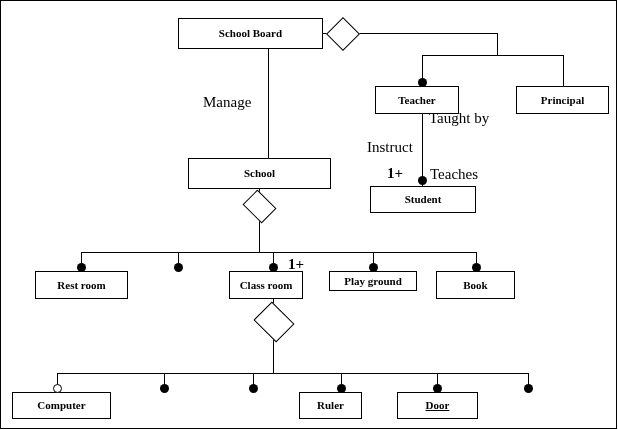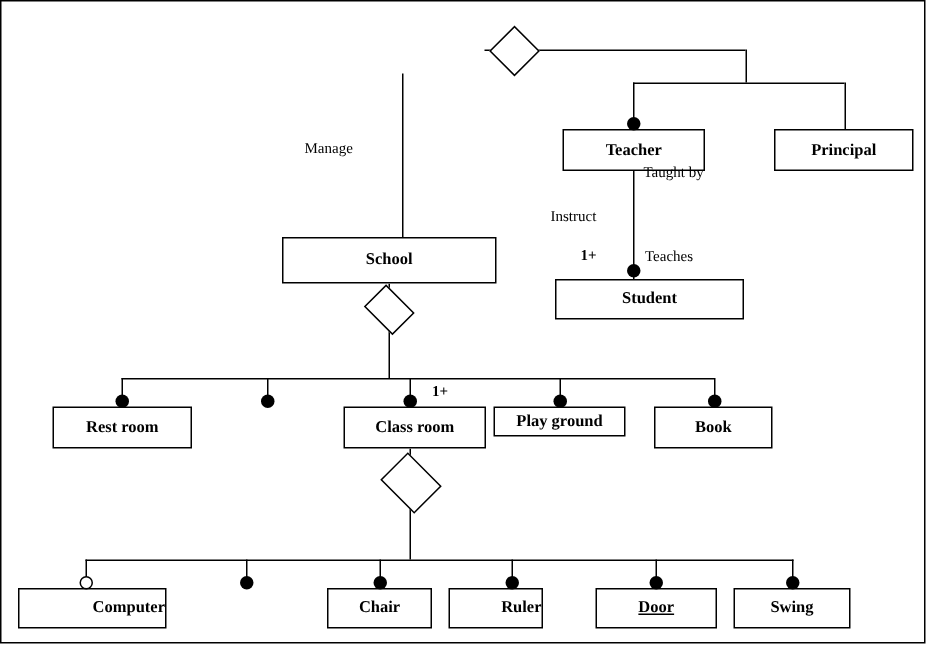--- a/index.html
+++ b/index.html
@@ -34,21 +34,21 @@
     justify-content: center;
     font-weight: bold;
     font-size: 11px;
     color: #000000;
     text-align: center;
     line-height: 1.1;
     z-index: 4;
   }
   .lbl {
     position: absolute;
-    font-size: 10px;
+    font-size: 15px;
     color: #000000;
     white-space: nowrap;
     z-index: 5;
     background: transparent;
   }
   .lbl.bold {
     font-weight: bold;
   }
   .ln {
     position: absolute;
@@ -130,58 +130,55 @@
   <div class="dot" style="left:269px; top:263px;"></div>
   <div class="dot" style="left:369px; top:263px;"></div>
   <div class="dot" style="left:472px; top:263px;"></div>
   <div class="circ" style="left:53px; top:384px;"></div>
   <div class="dot" style="left:160px; top:384px;"></div>
   <div class="dot" style="left:249px; top:384px;"></div>
   <div class="dot" style="left:337px; top:384px;"></div>
   <div class="dot" style="left:433px; top:384px;"></div>
   <div class="dot" style="left:524px; top:384px;"></div>
 
-  <div class="node" style="left:375px; top:86px; width:95px; height:28px;text-align:right;">
+  <div class="node" style="left:178px; top:18px; width:145px; height:31px;">
+    <span>School Board</span>
+  </div>
+  <div class="node" style="left:375px; top:86px; width:84px; height:28px;text-align:right;">
     <span>Teacher</span>
   </div>
   <div class="node" style="left:516px; top:86px; width:93px; height:28px;">
     <span>Principal</span>
   </div>
-  <div class="node" style="left:370px; top:186px; width:126px; height:27px;">
+  <div class="node" style="left:370px; top:186px; width:106px; height:27px;">
     <span>Student</span>
   </div>
   <div class="node" style="left:188px; top:158px; width:143px; height:31px;">
     <span>School</span>
   </div>
   <div class="node" style="left:35px; top:271px; width:93px; height:28px;">
     <span>Rest room</span>
   </div>
-  <div class="node" style="left:229px; top:271px; width:95px; height:28px;">
+  <div class="node" style="left:229px; top:271px; width:74px; height:28px;">
     <span>Class room</span>
   </div>
   <div class="node" style="left:329px; top:271px; width:88px; height:20px;">
     <span>Play ground</span>
   </div>
   <div class="node" style="left:436px; top:271px; width:79px; height:28px;">
     <span>Book</span>
   </div>
-  <div class="node" style="left:12px; top:392px; width:99px; height:27px;justify-content:flex-end;">
+  <div class="node" style="left:12px; top:392px; width:99px; height:27px;">
     <span>Computer</span>
   </div>
-  <div class="node" style="left:218px; top:392px; width:70px; height:27px;">
-    <span>Chair</span>
-  </div>
-  <div class="node" style="left:299px; top:392px; width:63px; height:27px;justify-content:flex-end;">
+  <div class="node" style="left:299px; top:392px; width:63px; height:27px;">
     <span>Ruler</span>
   </div>
   <div class="node" style="left:397px; top:392px; width:81px; height:27px;text-decoration:underline;">
     <span>Door</span>
-  </div>
-  <div class="node" style="left:489px; top:392px; width:78px; height:27px;">
-    <span>Swing</span>
   </div>
 
   <div class="lbl" style="left:203px; top:94px;">Manage</div>
   <div class="lbl" style="left:367px; top:139px;">Instruct</div>
   <div class="lbl" style="left:429px; top:110px;">Taught by</div>
   <div class="lbl" style="left:430px; top:166px;">Teaches</div>
   <div class="lbl bold" style="left:387px; top:165px;">1+</div>
   <div class="lbl bold" style="left:288px; top:256px;">1+</div>
 </div>
 

